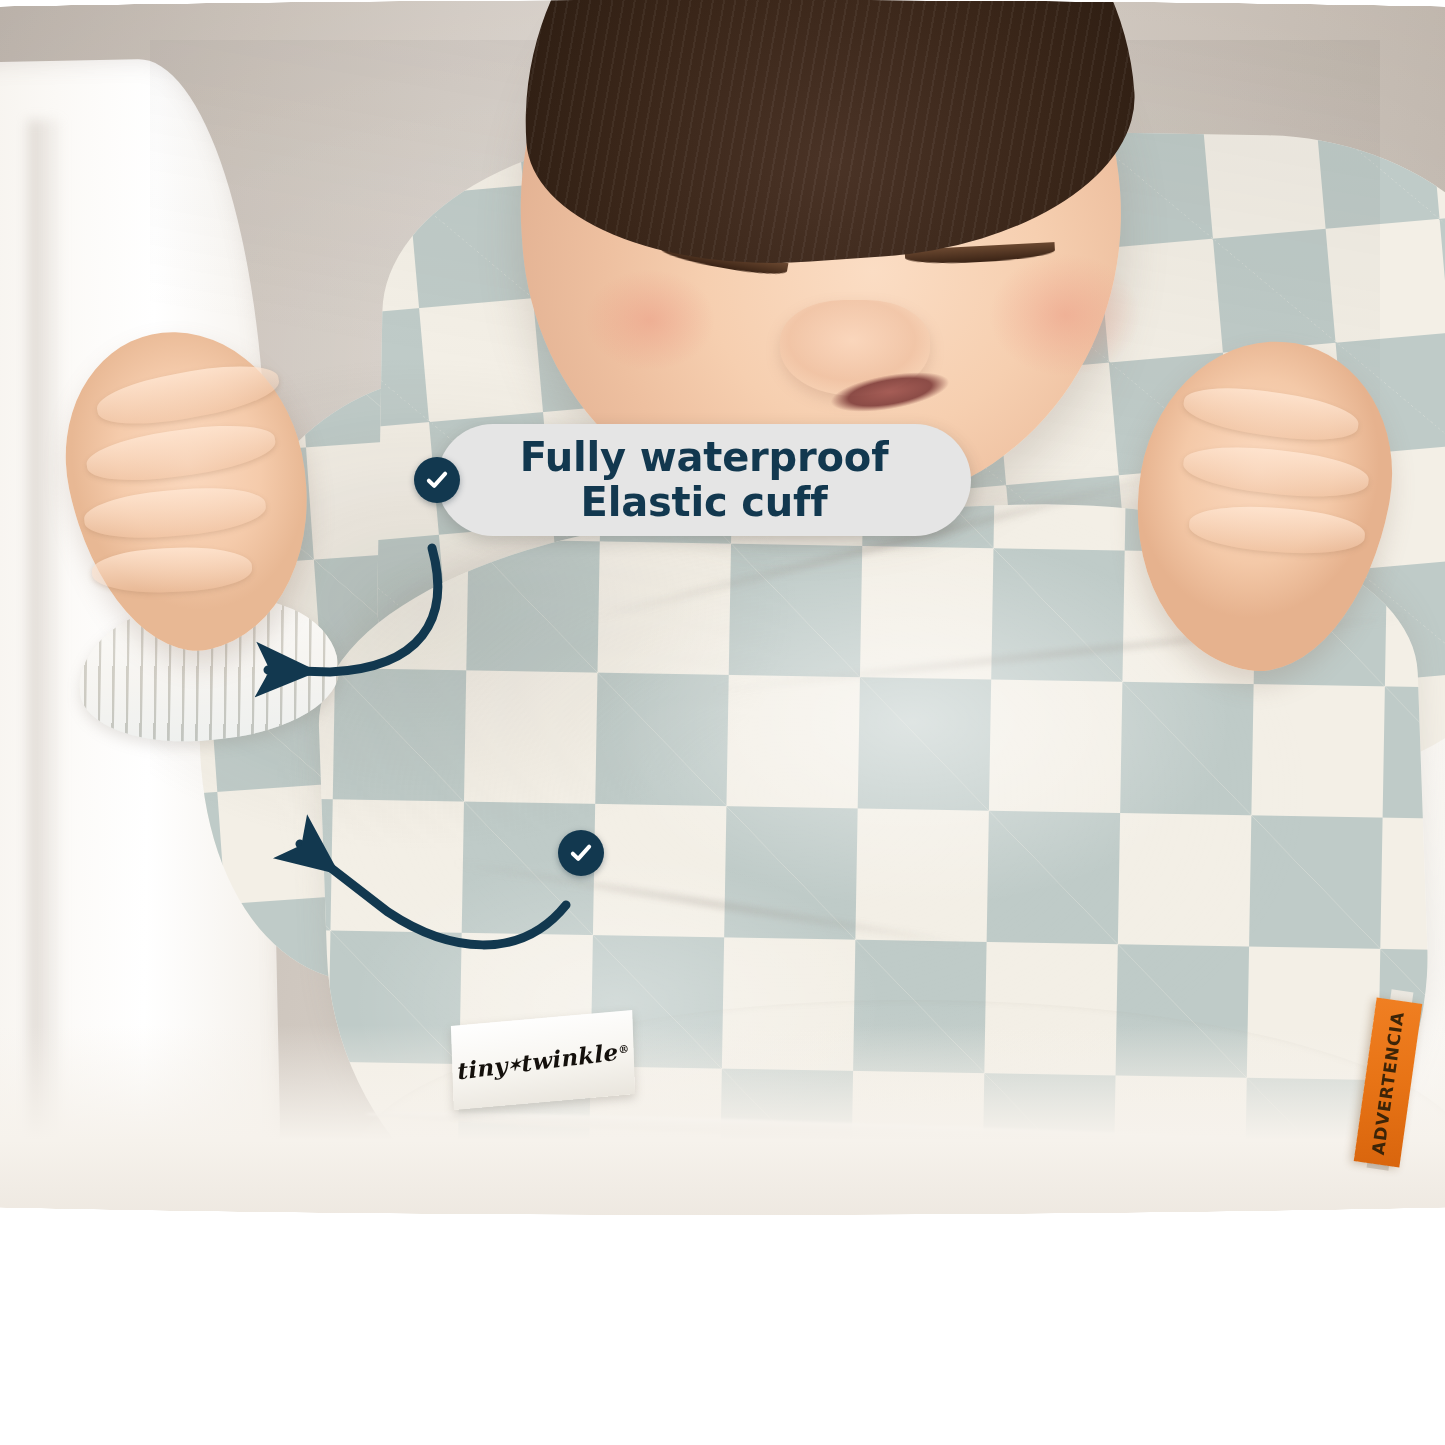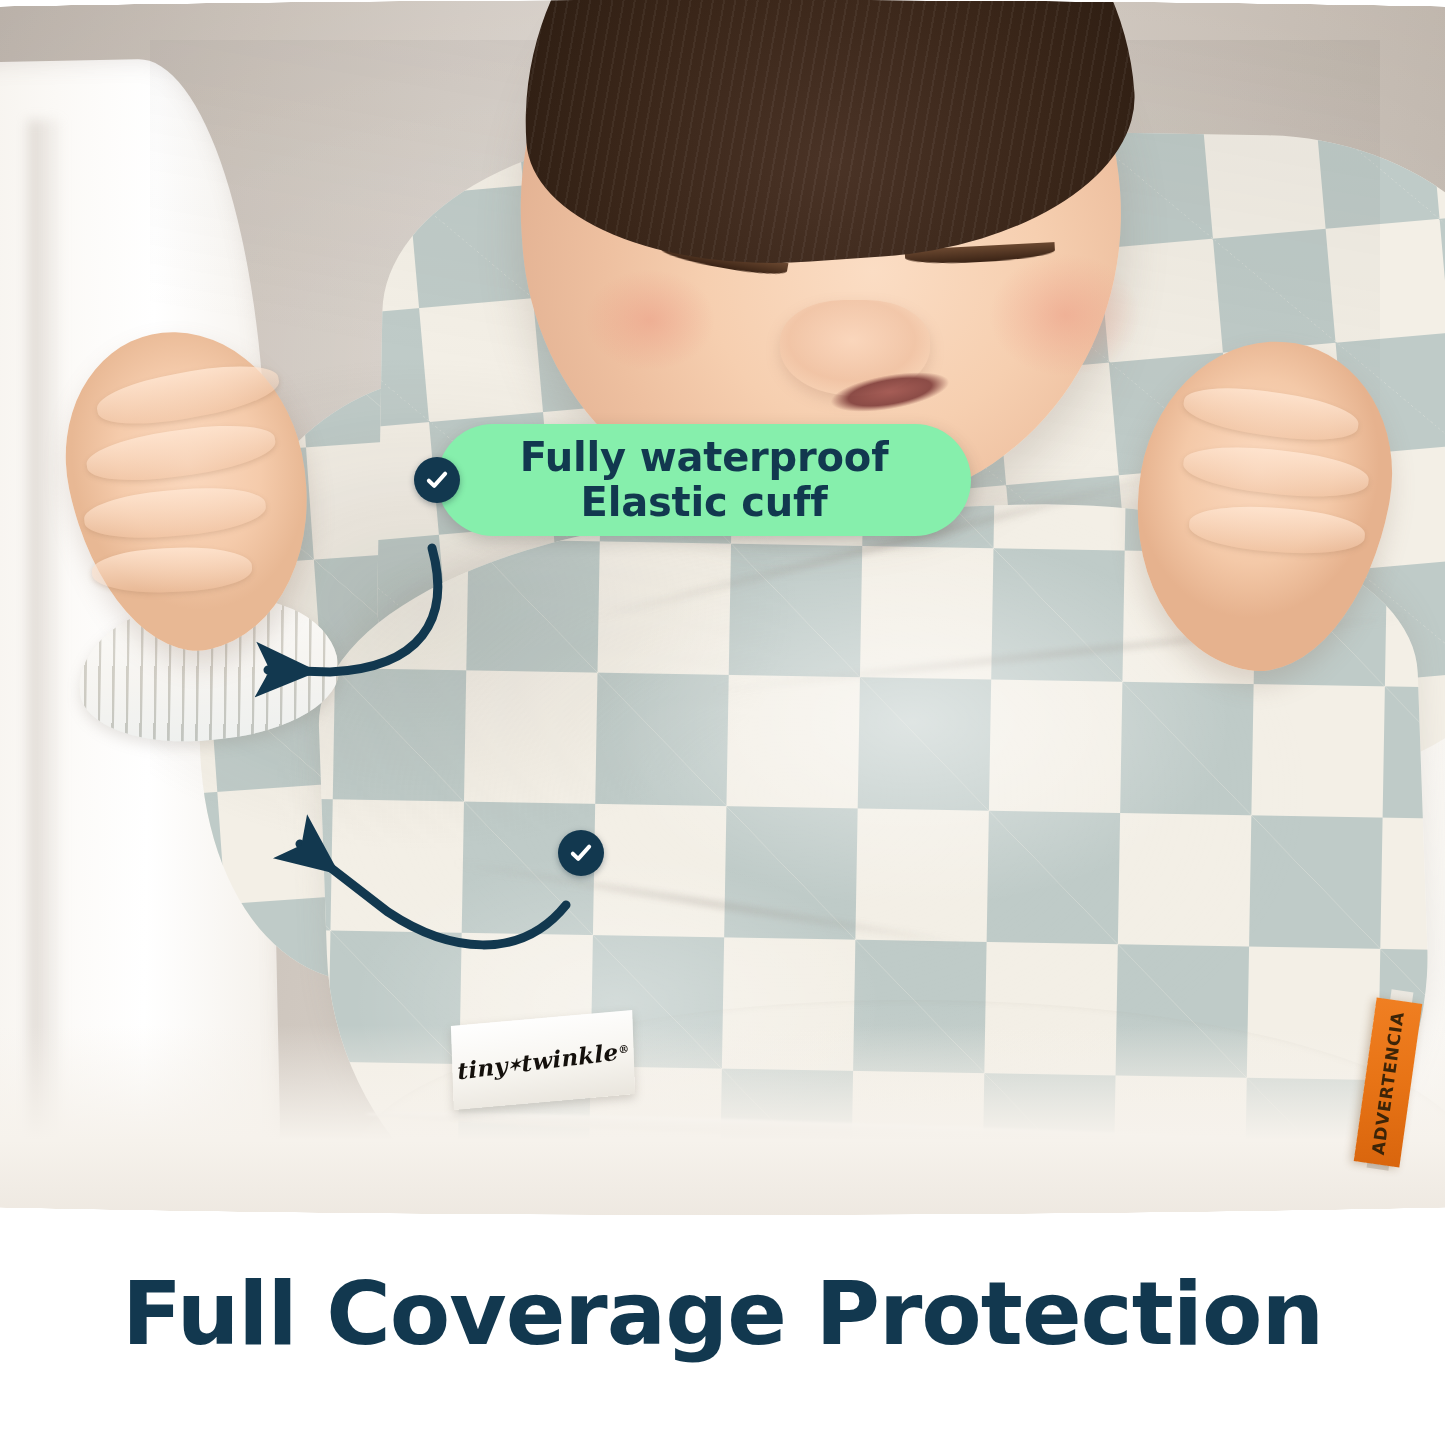--- a/index.html
+++ b/index.html
@@ -445,21 +445,21 @@
     left: 0;
     top: 0;
     width: 1445px;
     height: 1215px;
     pointer-events: none;
   }
 
   
   .badge {
     position: absolute;
-    background: #86efac;
+    background: #e5e5e5;
     border-radius: 999px;
     box-shadow: 0 5px 16px rgba(60,55,50,.22);
     display: flex;
     align-items: center;
     justify-content: center;
     padding: 0 34px;
   }
   .badge-text {
     color: #12384f;
     font-family: "DejaVu Sans", "Liberation Sans", sans-serif;
@@ -602,15 +602,14 @@
       <path d="M5 12.6 L9.6 17 L19 6.6" fill="none" stroke="#ffffff" stroke-width="3.4" stroke-linecap="round" stroke-linejoin="round"></path>
     </svg>
   </span>
 
   <span class="badge-check" style="left:558px; top:830px;">
     <svg width="28" height="28" viewBox="0 0 24 24" aria-hidden="true">
       <path d="M5 12.6 L9.6 17 L19 6.6" fill="none" stroke="#ffffff" stroke-width="3.4" stroke-linecap="round" stroke-linejoin="round"></path>
     </svg>
   </span>
 
-  <div class="headline">Full Coverage Protection</div>
 
 </div>
 
 </body></html>

